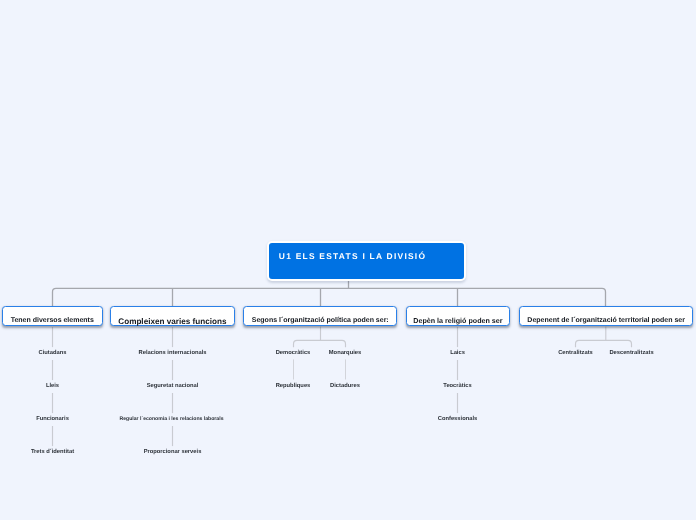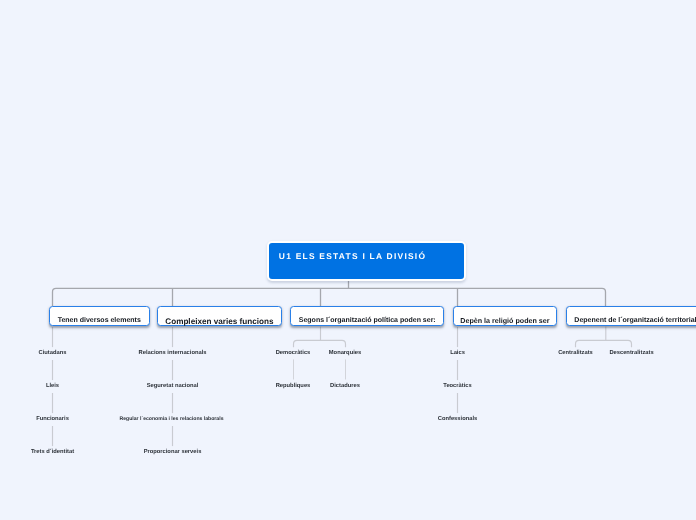--- a/index.html
+++ b/index.html
@@ -15,21 +15,21 @@
   #root-node{left:249px;top:241px;width:199px;height:40px;background:#0072e3;
        border:2px solid #fff;border-radius:5px;
        box-shadow:0 1.5px 2.5px rgba(40,60,100,.18);
        padding:8px 0 0 9.8px;margin-left:18px;}
   #root-node .rl{color:#fff;font-weight:bold;font-size:8.43px;
        letter-spacing:1.25px;line-height:11.3px;white-space:nowrap;}
 
   
   .lvl1{background:#fff;border:1.6px solid #2a80e8;border-radius:3.5px;
         box-shadow:0 1.4px 2.4px rgba(30,40,60,.42);
-        display:flex;align-items:center;justify-content:center;padding-top:10px;margin-left:47px;}
+        display:flex;align-items:center;justify-content:center;padding-top:10px;}
   .lvl1 .bl{color:#15191f;font-weight:bold;font-size:7px;white-space:nowrap;}
   #b1 .bl{font-size:8.16px;}
   #b3 .bl{font-size:7.15px;}
 
   
   .leaf{position:absolute;font-size:5.78px;font-weight:bold;color:#2c3138;
         white-space:nowrap;transform:translate(-50%,-50%);}
   .leaf.sm{font-size:5.13px;}
 </style>
 </head>

